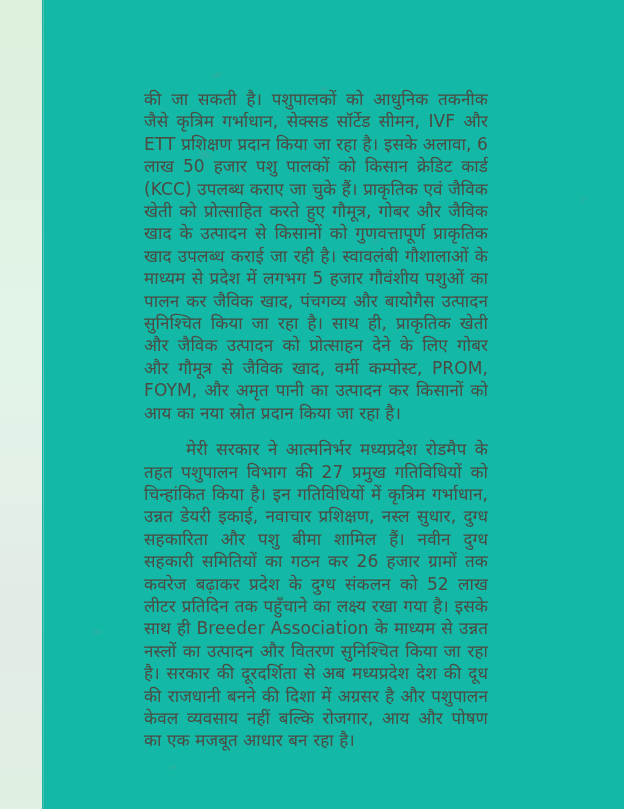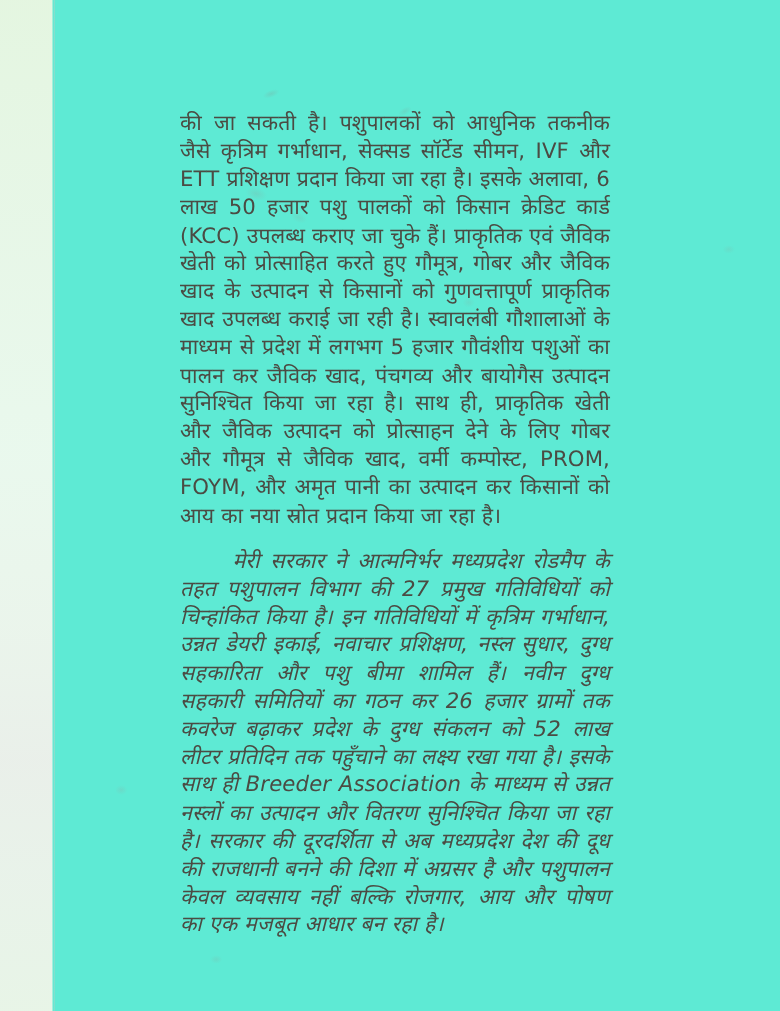--- a/index.html
+++ b/index.html
@@ -10,21 +10,21 @@
     width: 624px;
     height: 809px;
     position: relative;
     overflow: hidden;
     background: #fefefc;
     font-family: "DejaVu Sans", "Liberation Sans", sans-serif;
   }
   .page {
     position: absolute;
     inset: 0;
-    background: #5eead4;
+    background: #14b8a6;
   }
   
   .edge-strip {
     position: absolute;
     left: 0;
     top: 0;
     width: 42px;
     height: 809px;
     background: linear-gradient(180deg,
       #f3f7e2 0%,
@@ -57,21 +57,20 @@
     line-height: 22.4px;
     text-align: justify;
     letter-spacing: 0.1px;
   }
   .text-block p {
     margin: 0;
   }
   .para-2 {
     margin-top: 14px !important;
     text-indent: 42px;
-    font-style: italic;
   }
   
   .smudge {
     position: absolute;
     border-radius: 50%;
     pointer-events: none;
   }
   .smudge-1 { left: 210px; top: 72px;  width: 14px; height: 6px;
     background: radial-gradient(ellipse, rgba(140,140,135,0.22), rgba(140,140,135,0) 70%);
     transform: rotate(-20deg); }

